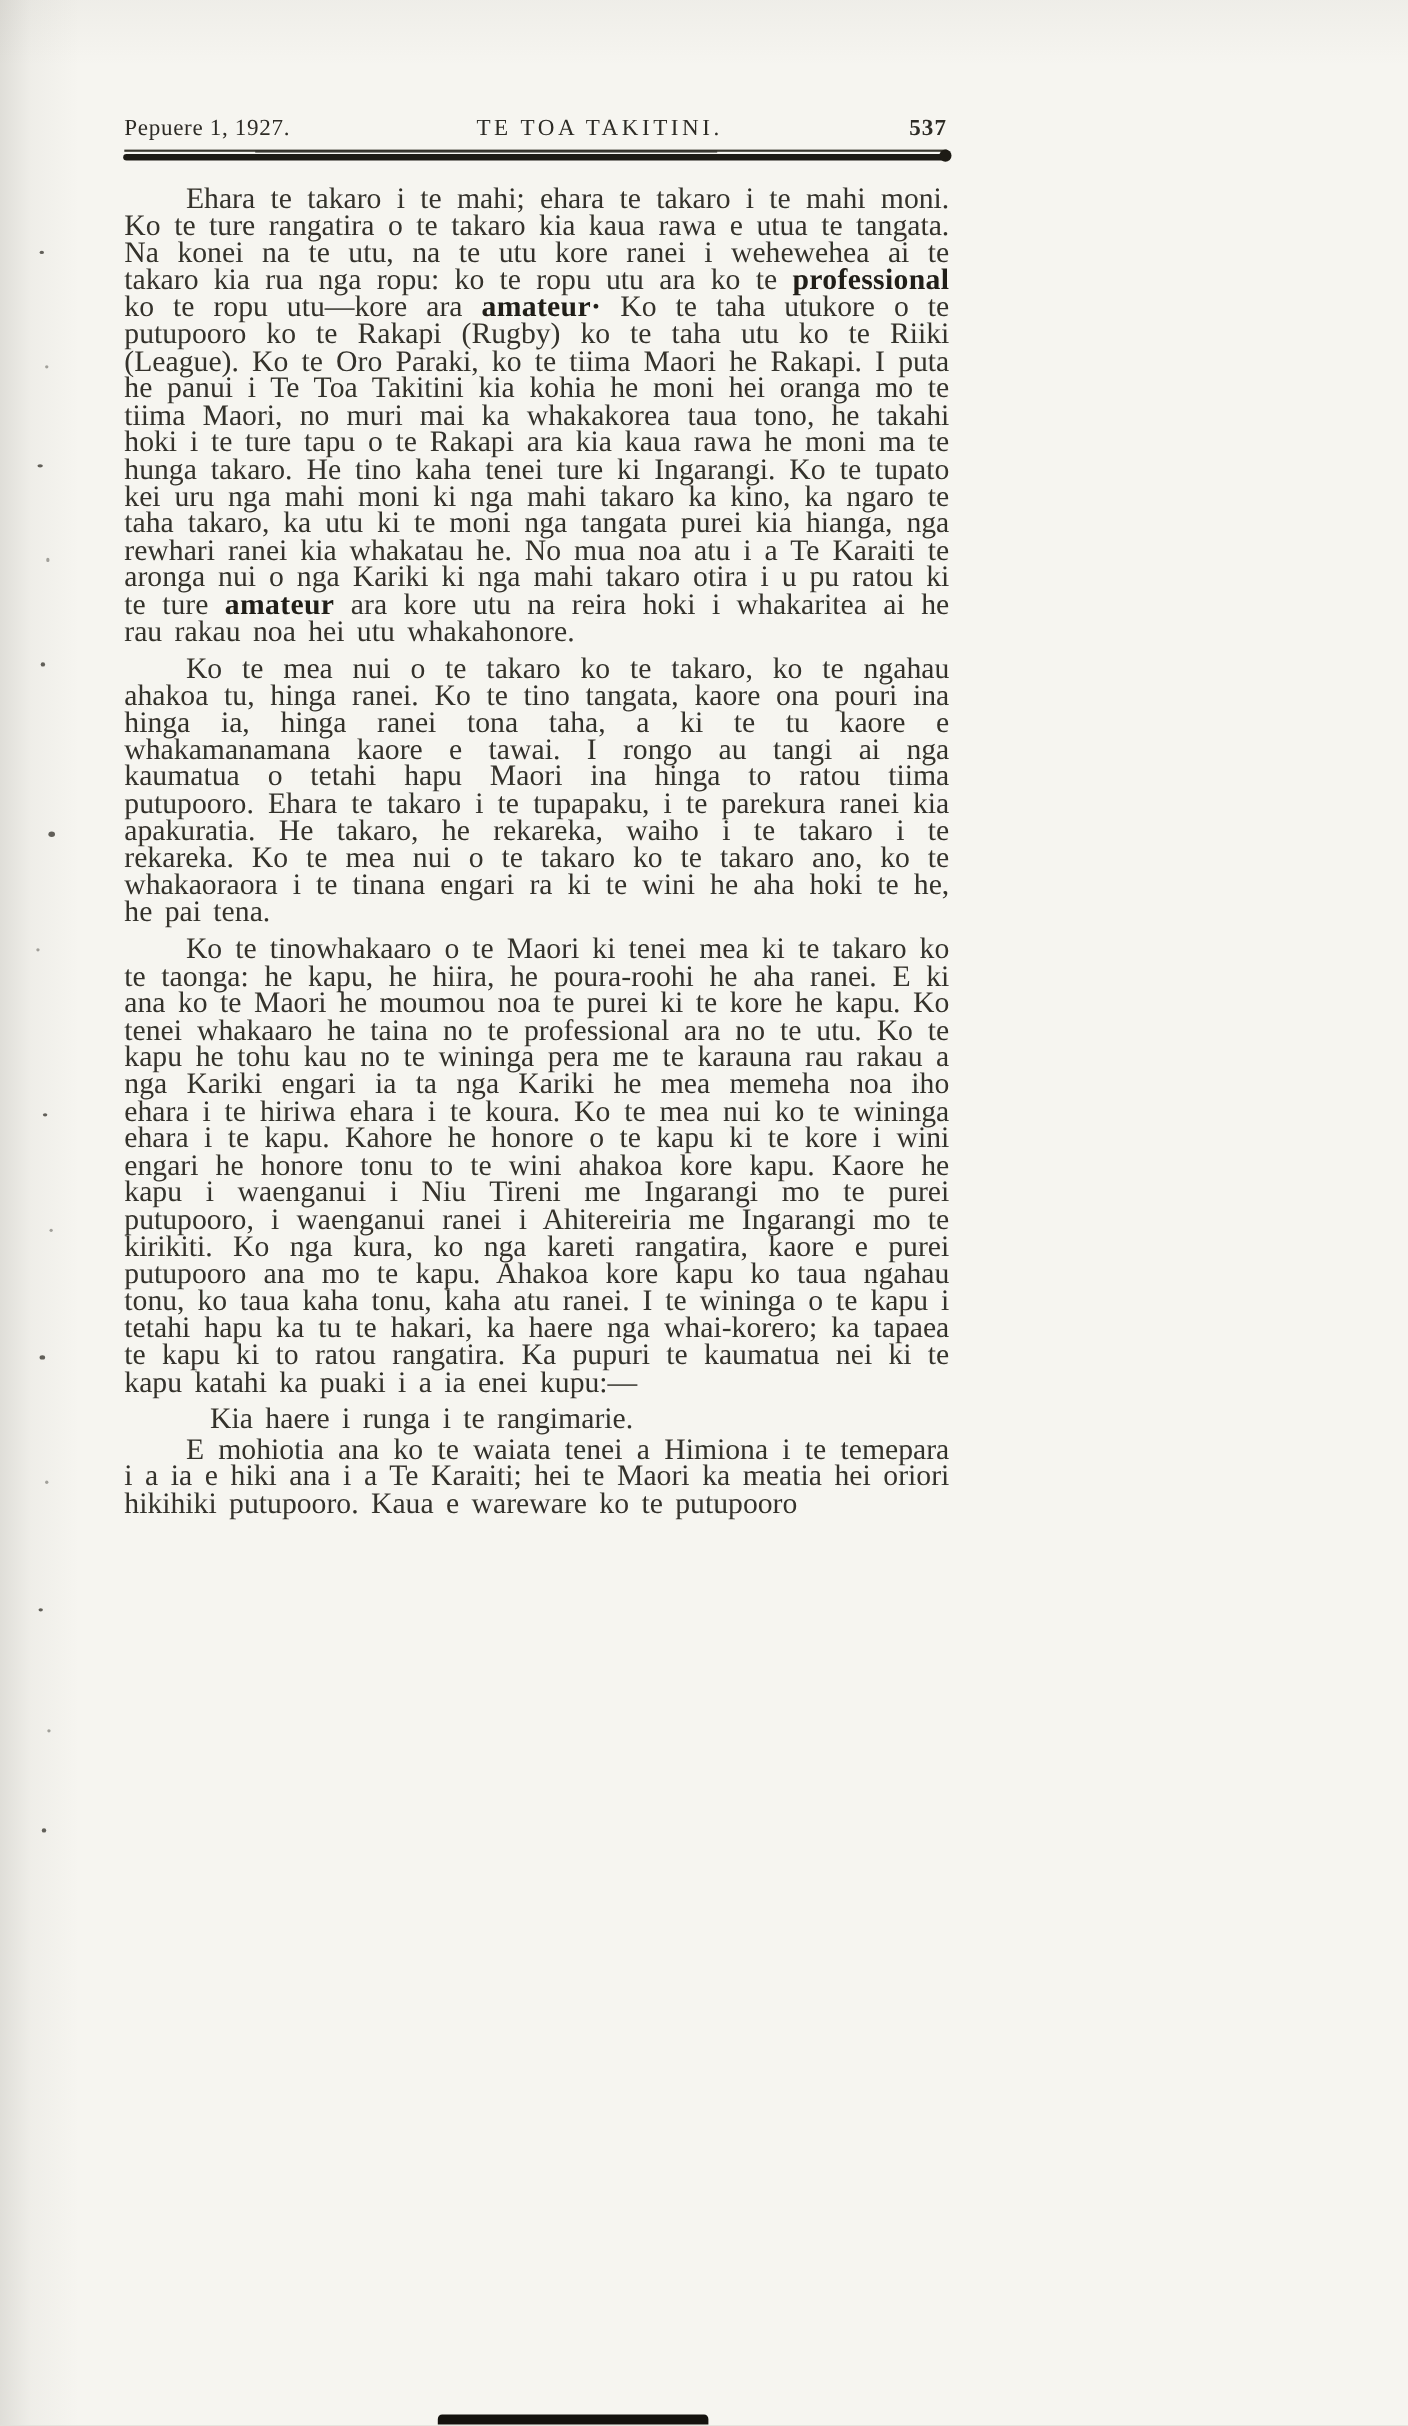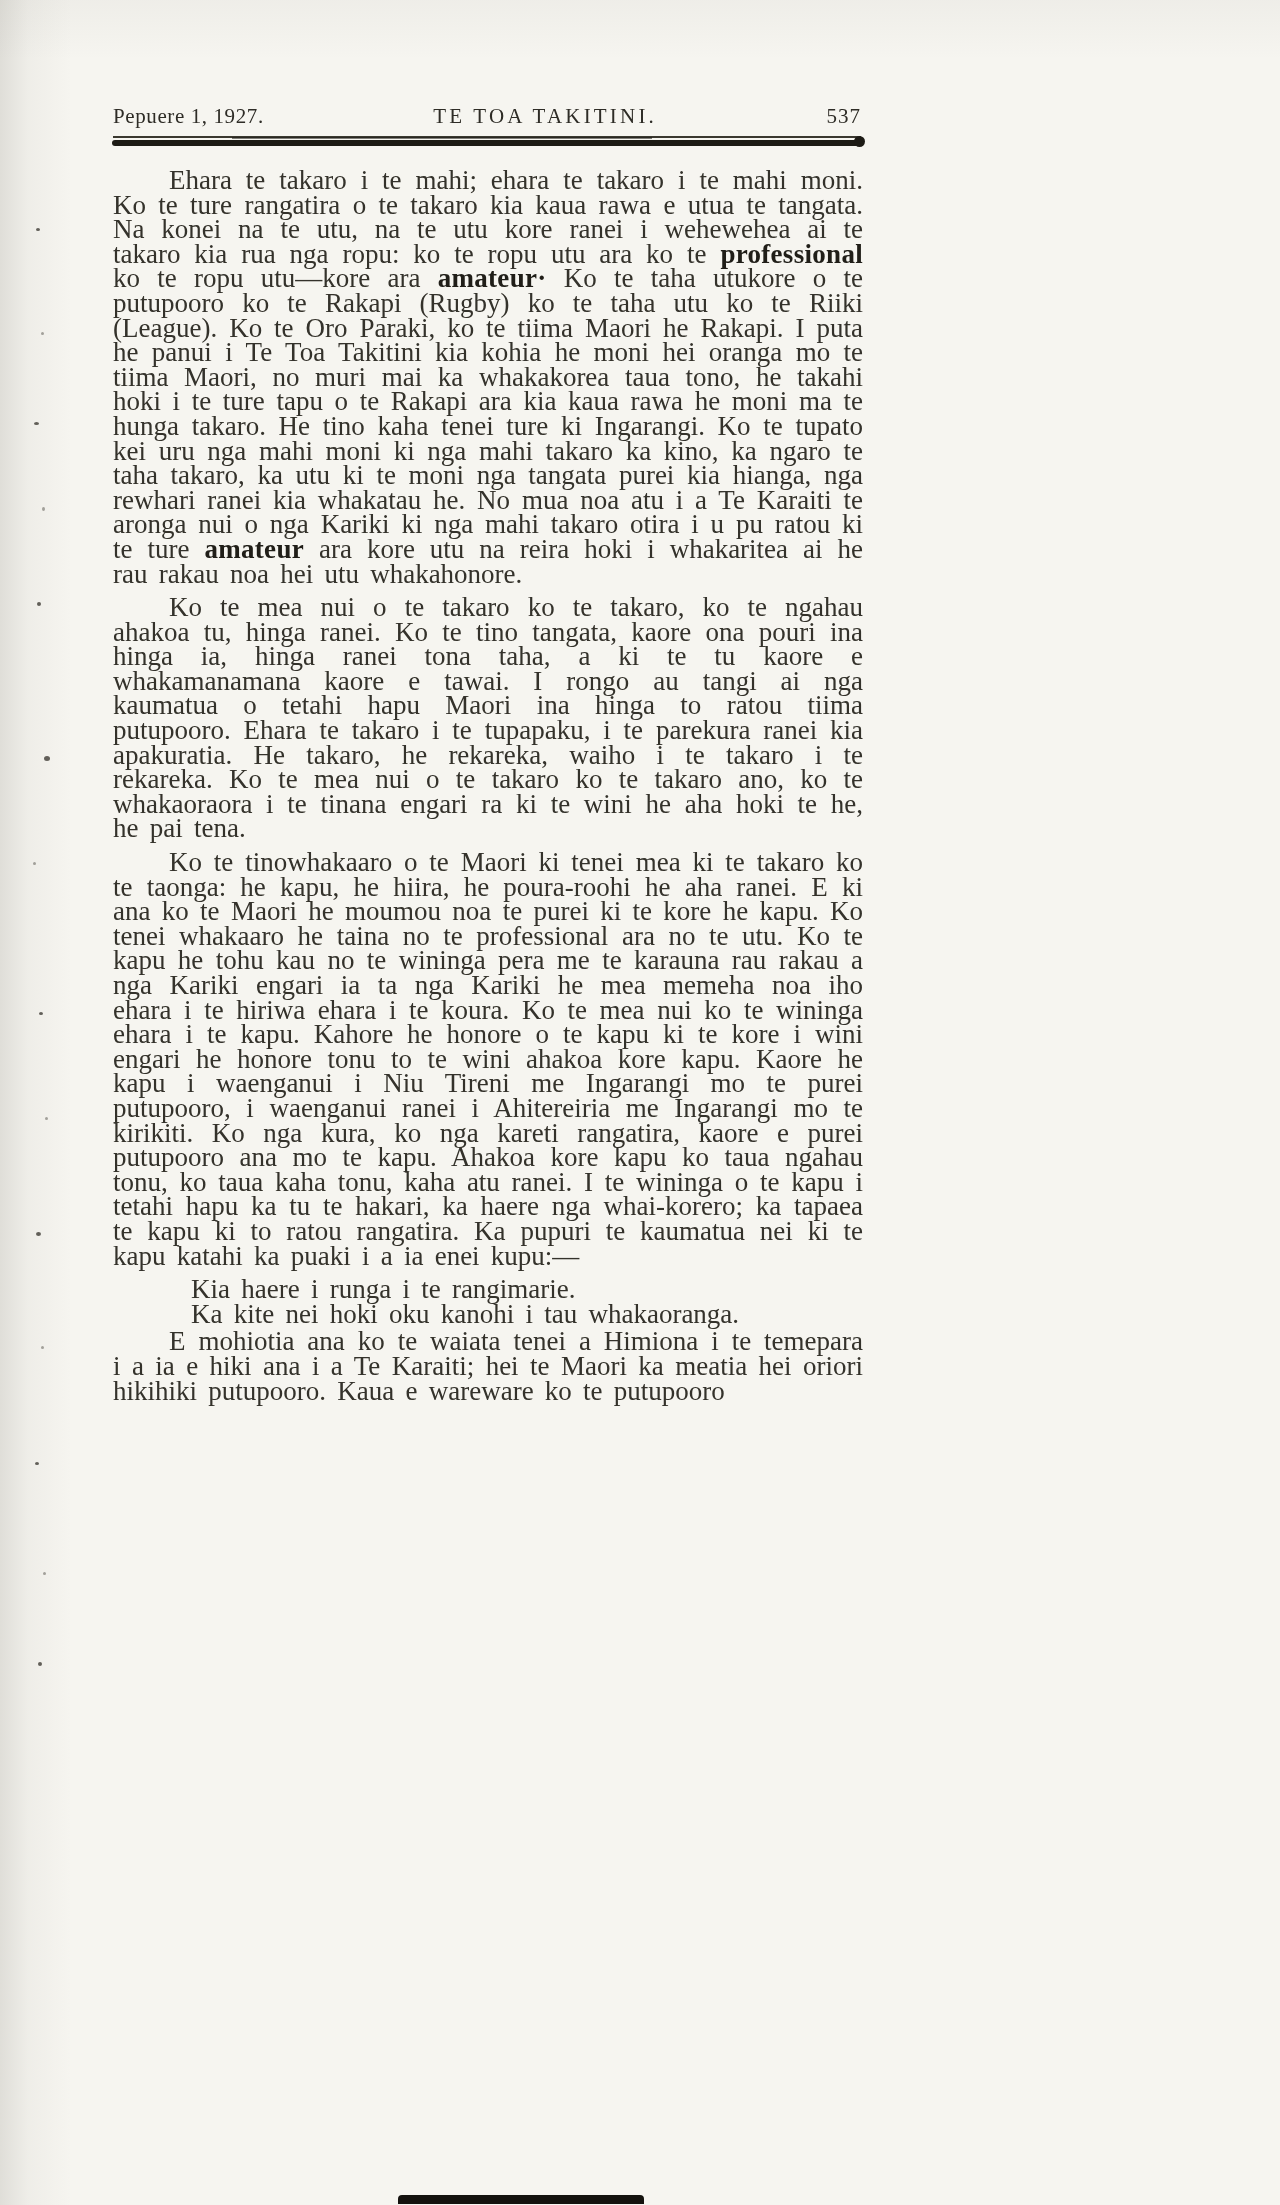--- a/index.html
+++ b/index.html
@@ -28,21 +28,21 @@
     display: flex;
     align-items: baseline;
     justify-content: space-between;
     font-size: 21px;
     color: #2e2c26;
     padding-bottom: 7px;
     border-bottom: 2px solid #3a382f;
   }
   .header .date { letter-spacing: 0.6px; }
   .header .masthead { letter-spacing: 3.2px; }
-  .header .pageno { letter-spacing: 1px; font-weight: 400; }
+  .header .pageno { letter-spacing: 1px; font-weight: 700; }
 
   .rule {
     position: absolute;
     top: 140px;
     left: 112px;
     width: 750px;
     height: 6px;
     background: #1d1b15;
     border-radius: 3px;
   }
@@ -124,21 +124,20 @@
 
   <div class="rule"></div>
 
   <div class="bodytext">
     <p class="para"><span>Ehara te takaro i te mahi; ehara te takaro i te mahi moni. Ko te ture rangatira o te takaro kia kaua rawa e utua te tangata. Na konei na te utu, na te utu kore ranei i wehewehea ai te takaro kia rua nga ropu: ko te ropu utu ara ko te </span><span class="b">professional</span><span> ko te ropu utu—kore ara </span><span class="b">amateur·</span><span> Ko te taha utukore o te putupooro ko te Rakapi (Rugby) ko te taha utu ko te Riiki (League). Ko te Oro Paraki, ko te tiima Maori he Rakapi. I puta he panui i Te Toa Takitini kia kohia he moni hei oranga mo te tiima Maori, no muri mai ka whakakorea taua tono, he takahi hoki i te ture tapu o te Rakapi ara kia kaua rawa he moni ma te hunga takaro. He tino kaha tenei ture ki Ingarangi. Ko te tupato kei uru nga mahi moni ki nga mahi takaro ka kino, ka ngaro te taha takaro, ka utu ki te moni nga tangata purei kia hianga, nga rewhari ranei kia whakatau he. No mua noa atu i a Te Karaiti te aronga nui o nga Kariki ki nga mahi takaro otira i u pu ratou ki te ture </span><span class="b">amateur</span><span> ara kore utu na reira hoki i whakaritea ai he rau rakau noa hei utu whakahonore.</span></p>
     <p class="para"><span>Ko te mea nui o te takaro ko te takaro, ko te ngahau ahakoa tu, hinga ranei. Ko te tino tangata, kaore ona pouri ina hinga ia, hinga ranei tona taha, a ki te tu kaore e whakamanamana kaore e tawai. I rongo au tangi ai nga kaumatua o tetahi hapu Maori ina hinga to ratou tiima putupooro. Ehara te takaro i te tupapaku, i te parekura ranei kia apakuratia. He takaro, he rekareka, waiho i te takaro i te rekareka. Ko te mea nui o te takaro ko te takaro ano, ko te whakaoraora i te tinana engari ra ki te wini he aha hoki te he, he pai tena.</span></p>
     <p class="para"><span>Ko te tinowhakaaro o te Maori ki tenei mea ki te takaro ko te taonga: he kapu, he hiira, he poura-roohi he aha ranei. E ki ana ko te Maori he moumou noa te purei ki te kore he kapu. Ko tenei whakaaro he taina no te professional ara no te utu. Ko te kapu he tohu kau no te wininga pera me te karauna rau rakau a nga Kariki engari ia ta nga Kariki he mea memeha noa iho ehara i te hiriwa ehara i te koura. Ko te mea nui ko te wininga ehara i te kapu. Kahore he honore o te kapu ki te kore i wini engari he honore tonu to te wini ahakoa kore kapu. Kaore he kapu i waenganui i Niu Tireni me Ingarangi mo te purei putupooro, i waenganui ranei i Ahitereiria me Ingarangi mo te kirikiti. Ko nga kura, ko nga kareti rangatira, kaore e purei putupooro ana mo te kapu. Ahakoa kore kapu ko taua ngahau tonu, ko taua kaha tonu, kaha atu ranei. I te wininga o te kapu i tetahi hapu ka tu te hakari, ka haere nga whai-korero; ka tapaea te kapu ki to ratou rangatira. Ka pupuri te kaumatua nei ki te kapu katahi ka puaki i a ia enei kupu:—</span></p>
 
     <div class="verse">
       <div>Kia haere i runga i te rangimarie.</div>
-      <div>Ka kite nei hoki oku kanohi i tau whakaoranga.</div>
     </div>
 
     <p class="para"><span>E mohiotia ana ko te waiata tenei a Himiona i te temepara i a ia e hiki ana i a Te Karaiti; hei te Maori ka meatia hei oriori hikihiki putupooro. Kaua e wareware ko te putupooro</span></p>
   </div>
 
   <div class="speck" style="left:36px; top:228px;  width:4px; height:3px;"></div>
   <div class="speck f" style="left:41px; top:332px;  width:3px; height:3px;"></div>
   <div class="speck" style="left:34px; top:422px;  width:5px; height:3px;"></div>
   <div class="speck f" style="left:42px; top:507px;  width:3px; height:4px;"></div>
   <div class="speck" style="left:37px; top:602px;  width:4px; height:4px;"></div>

